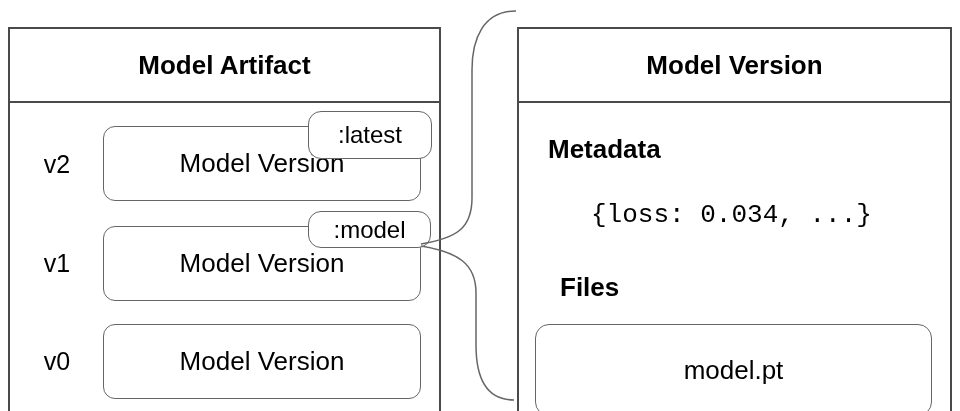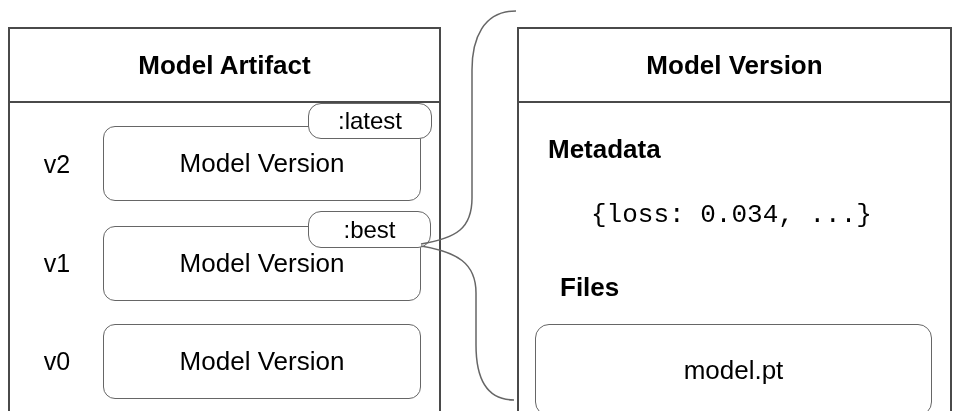--- a/index.html
+++ b/index.html
@@ -74,21 +74,21 @@
     border: 1.5px solid #666666;
     border-radius: 13px;
     background: #ffffff;
     display: flex;
     align-items: center;
     justify-content: center;
     font-size: 24px;
     z-index: 3;
     box-sizing: border-box;
   }
-  .tag-latest { top: 74px;  width: 124px; height: 36px; }
+  .tag-latest { top: 82px;  width: 124px; height: 48px; }
   .tag-best   { top: 182px; width: 123px; height: 37px; }
   .label-v2 { left: 18px; top: 121px; }
   .label-v1 { left: 18px; top: 220px; }
   .label-v0 { left: 18px; top: 318px; }
   .box-v2 { top: 97px; }
   .box-v1 { top: 197px; }
   .box-v0 { top: 295px; }
   .section-heading {
     position: absolute;
     font-size: 26px;
@@ -142,21 +142,21 @@
     </div>
     <div class="alias-tag tag-latest">
       <span>:latest</span>
     </div>
 
     <div class="version-label label-v1">v1</div>
     <div class="version-box box-v1">
       <span>Model Version</span>
     </div>
     <div class="alias-tag tag-best">
-      <span>:best</span>
+      <span>:model</span>
     </div>
 
     <div class="version-label label-v0">v0</div>
     <div class="version-box box-v0">
       <span>Model Version</span>
     </div>
   </div>
 
   <div class="panel panel-right">
     <div class="panel-header">Model Version</div>

